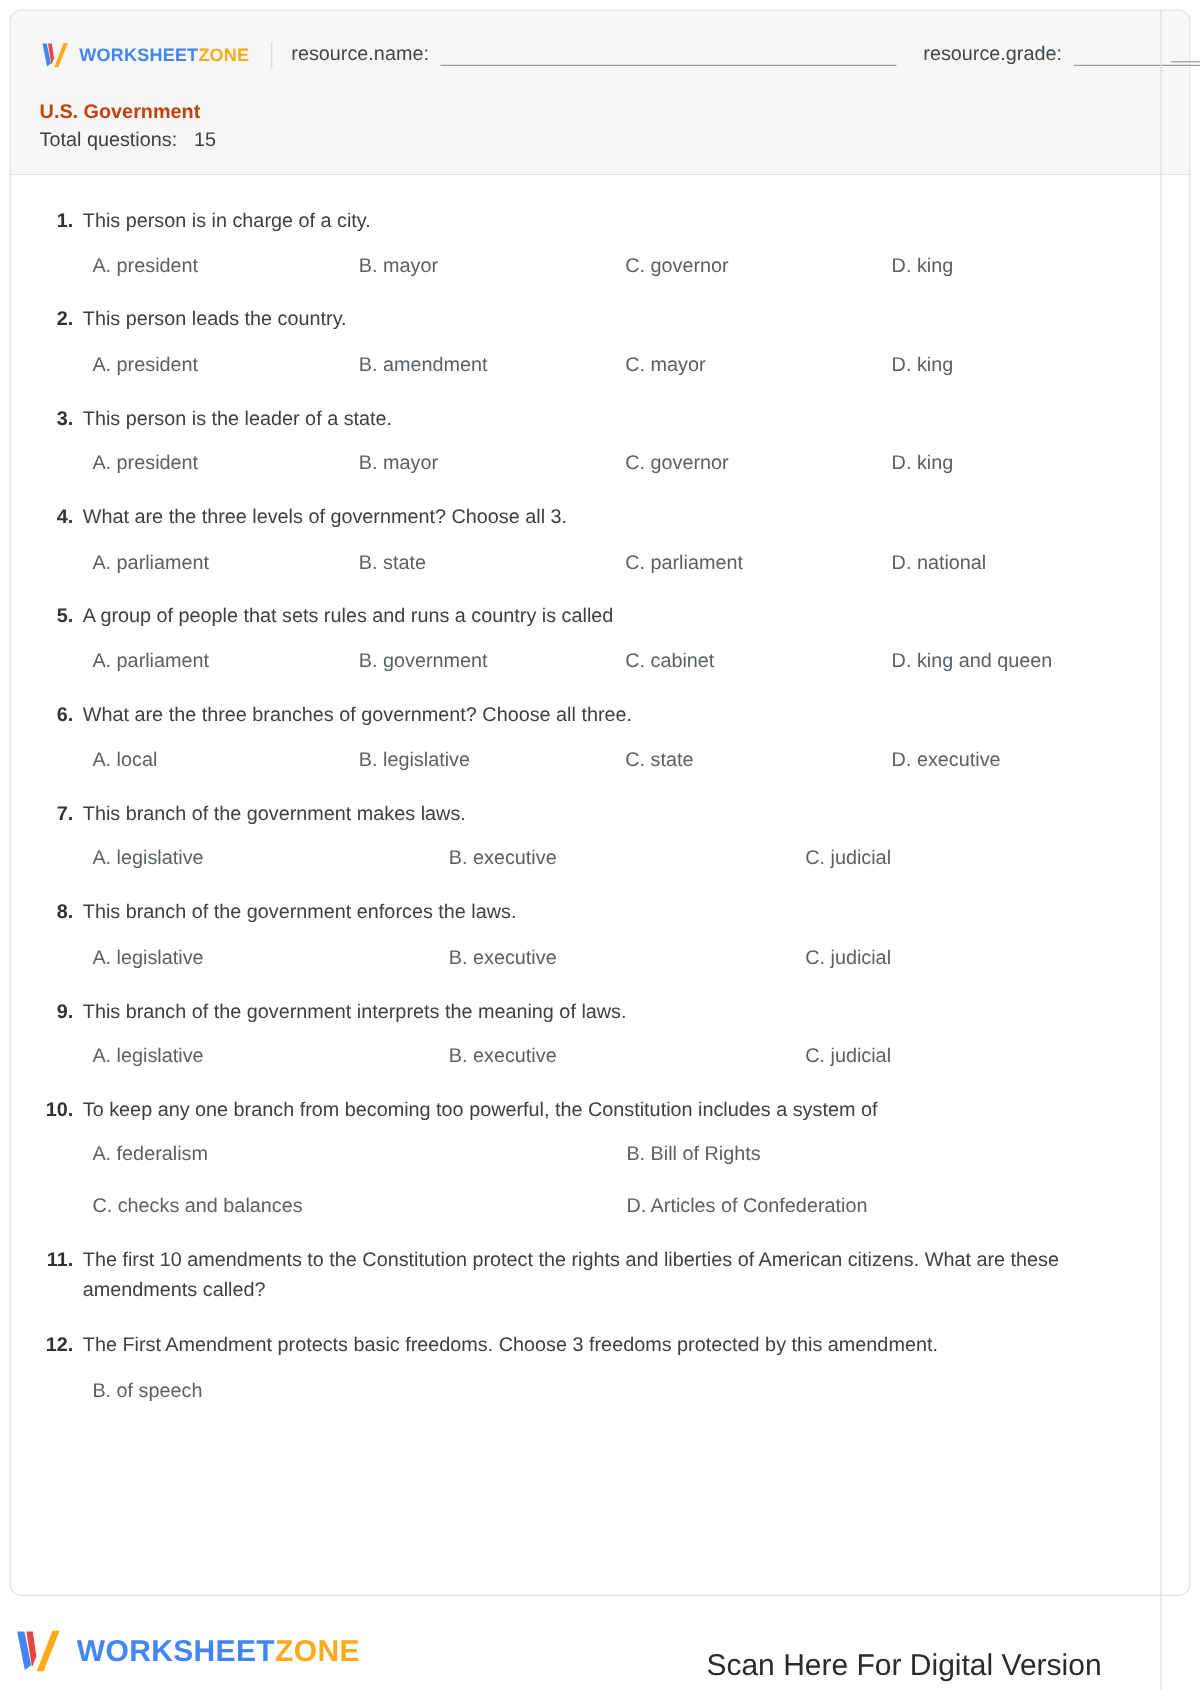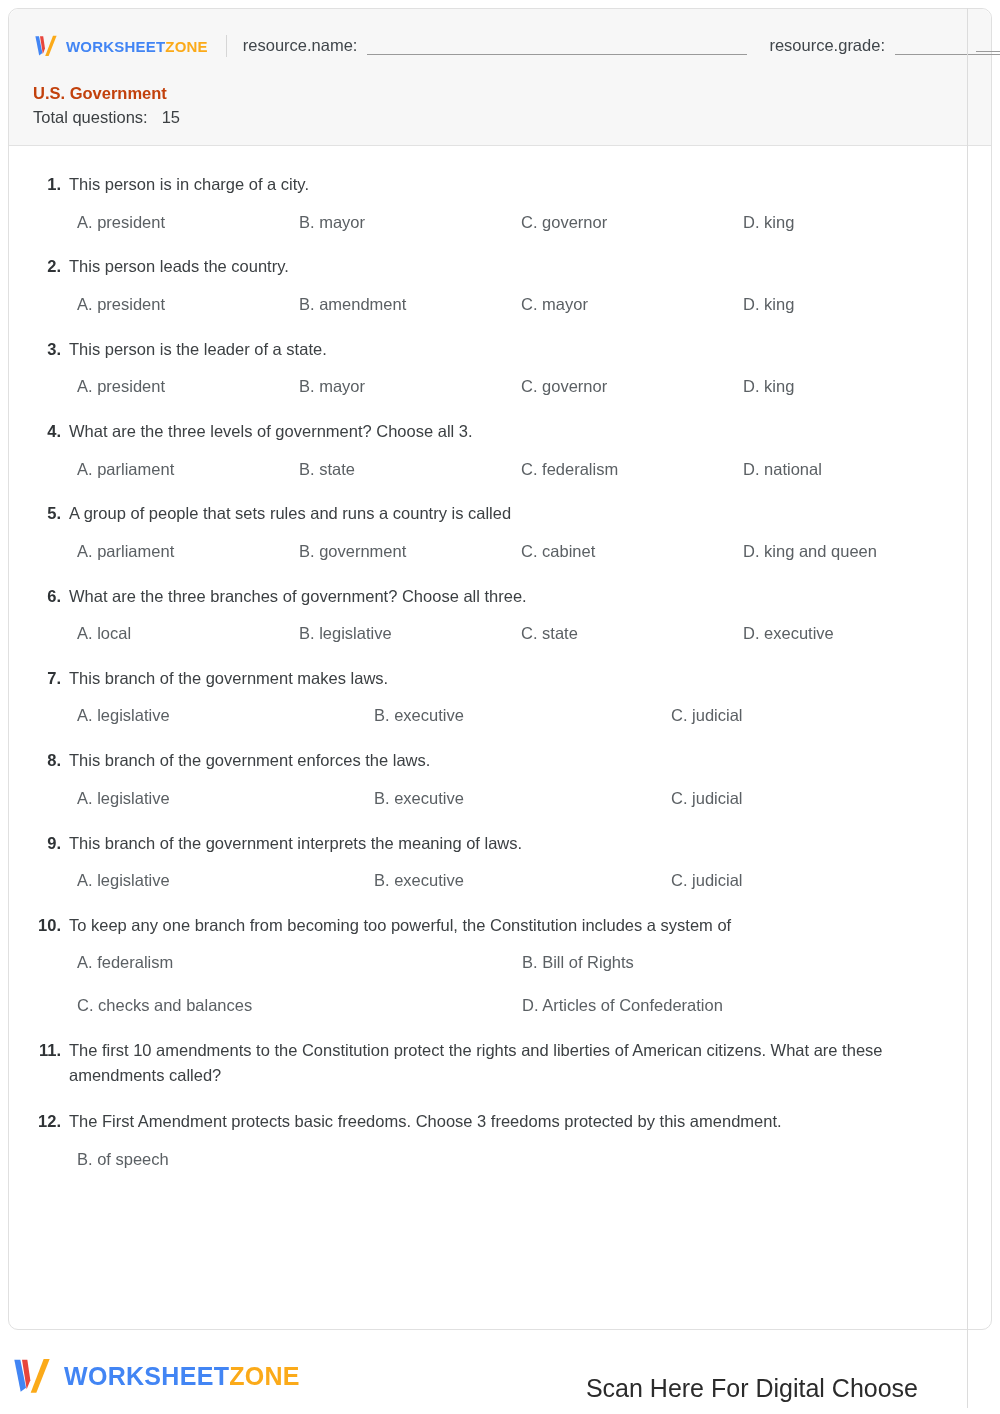--- a/index.html
+++ b/index.html
@@ -283,21 +283,21 @@
       </div>
       <div class="question">
         <div class="q-head">
           <div class="q-num">4.</div>
           <div class="q-text">What are the three levels of government?  Choose all 3.</div>
         </div>
         <div class="choices cols4">
           <div class="choice-row">
             <div class="choice">A. parliament</div>
             <div class="choice">B. state</div>
-            <div class="choice">C. federalism</div>
+            <div class="choice">C. parliament</div>
             <div class="choice">D. national</div>
           </div>
         </div>
       </div>
       <div class="question">
         <div class="q-head">
           <div class="q-num">5.</div>
           <div class="q-text">A group of people that sets rules and runs a country is called</div>
         </div>
         <div class="choices cols4">
@@ -404,15 +404,15 @@
 <div class="sheet-footer">
   <div class="logo logo-lg">
     <svg class="logo-mark" width="44" height="40" viewBox="0 0 26 24">
       <path d="M2.4 2.2 L6.0 2.2 L9.4 19.0 L6.2 21.4 Z" fill="#4285f4"></path>
       <path d="M7.0 2.2 L10.2 2.2 L12.0 14.5 L9.8 20.0 Z" fill="#e8453c"></path>
       <path d="M20.0 1.8 L23.6 1.8 L15.6 22.0 L12.2 22.0 Z" fill="#fbaa19"></path>
     </svg>
     <span class="logo-word"><span class="w1">WORKSHEET</span><span class="w2">ZONE</span></span>
   </div>
 
-  <div class="scan-text">Scan Here For Digital Choose</div>
+  <div class="scan-text">Scan Here For Digital Version</div>
 
 </div>
 
 </body></html>

